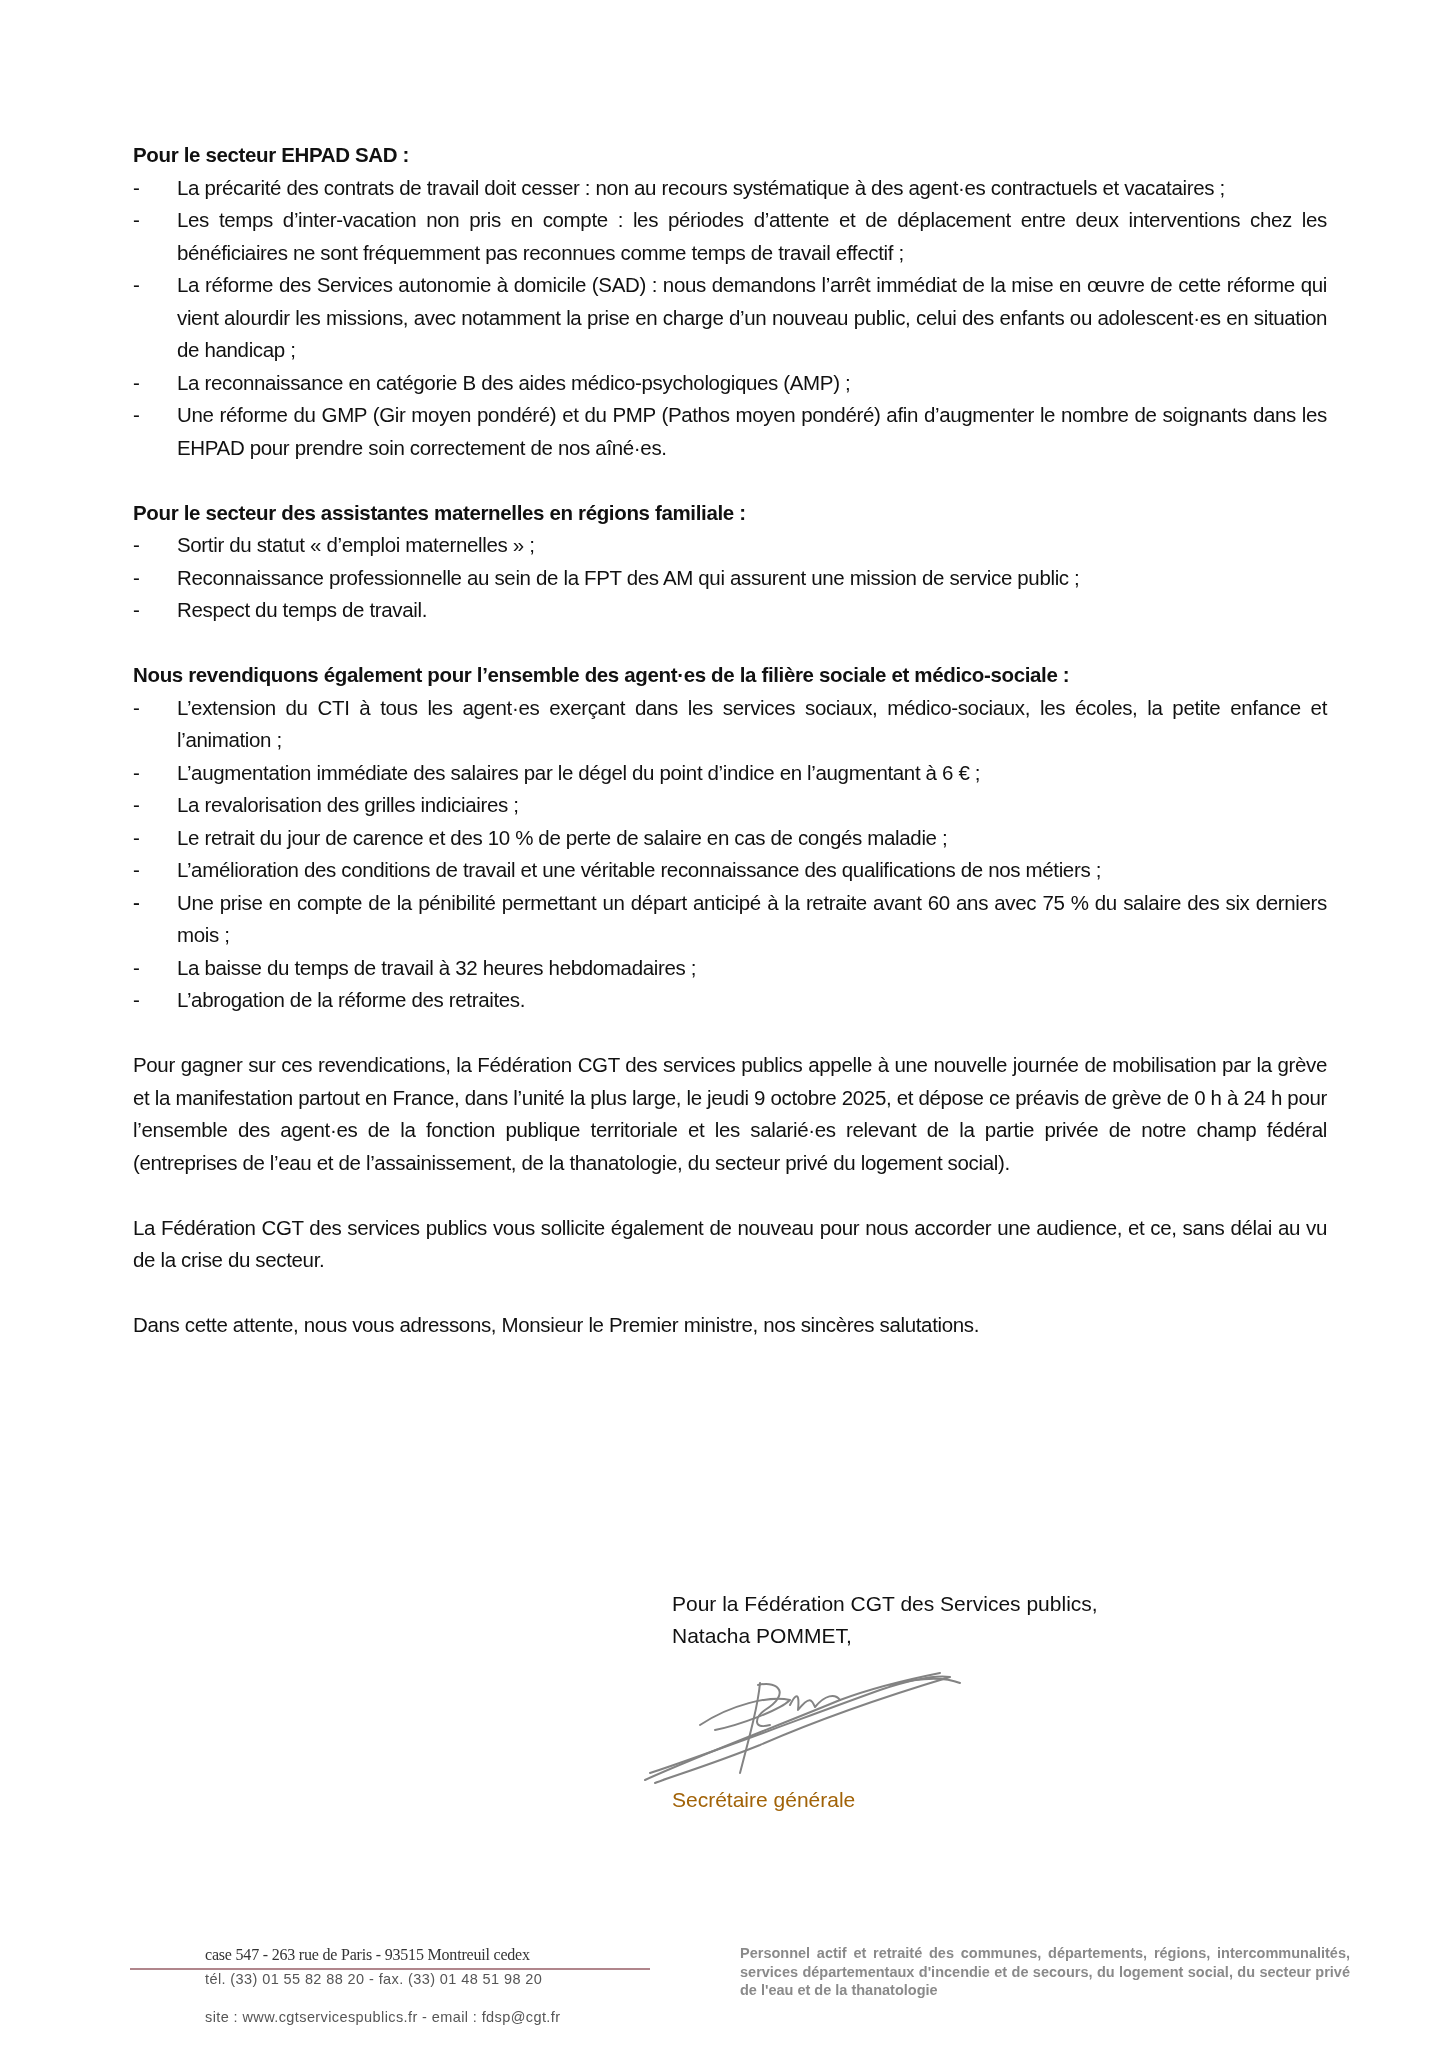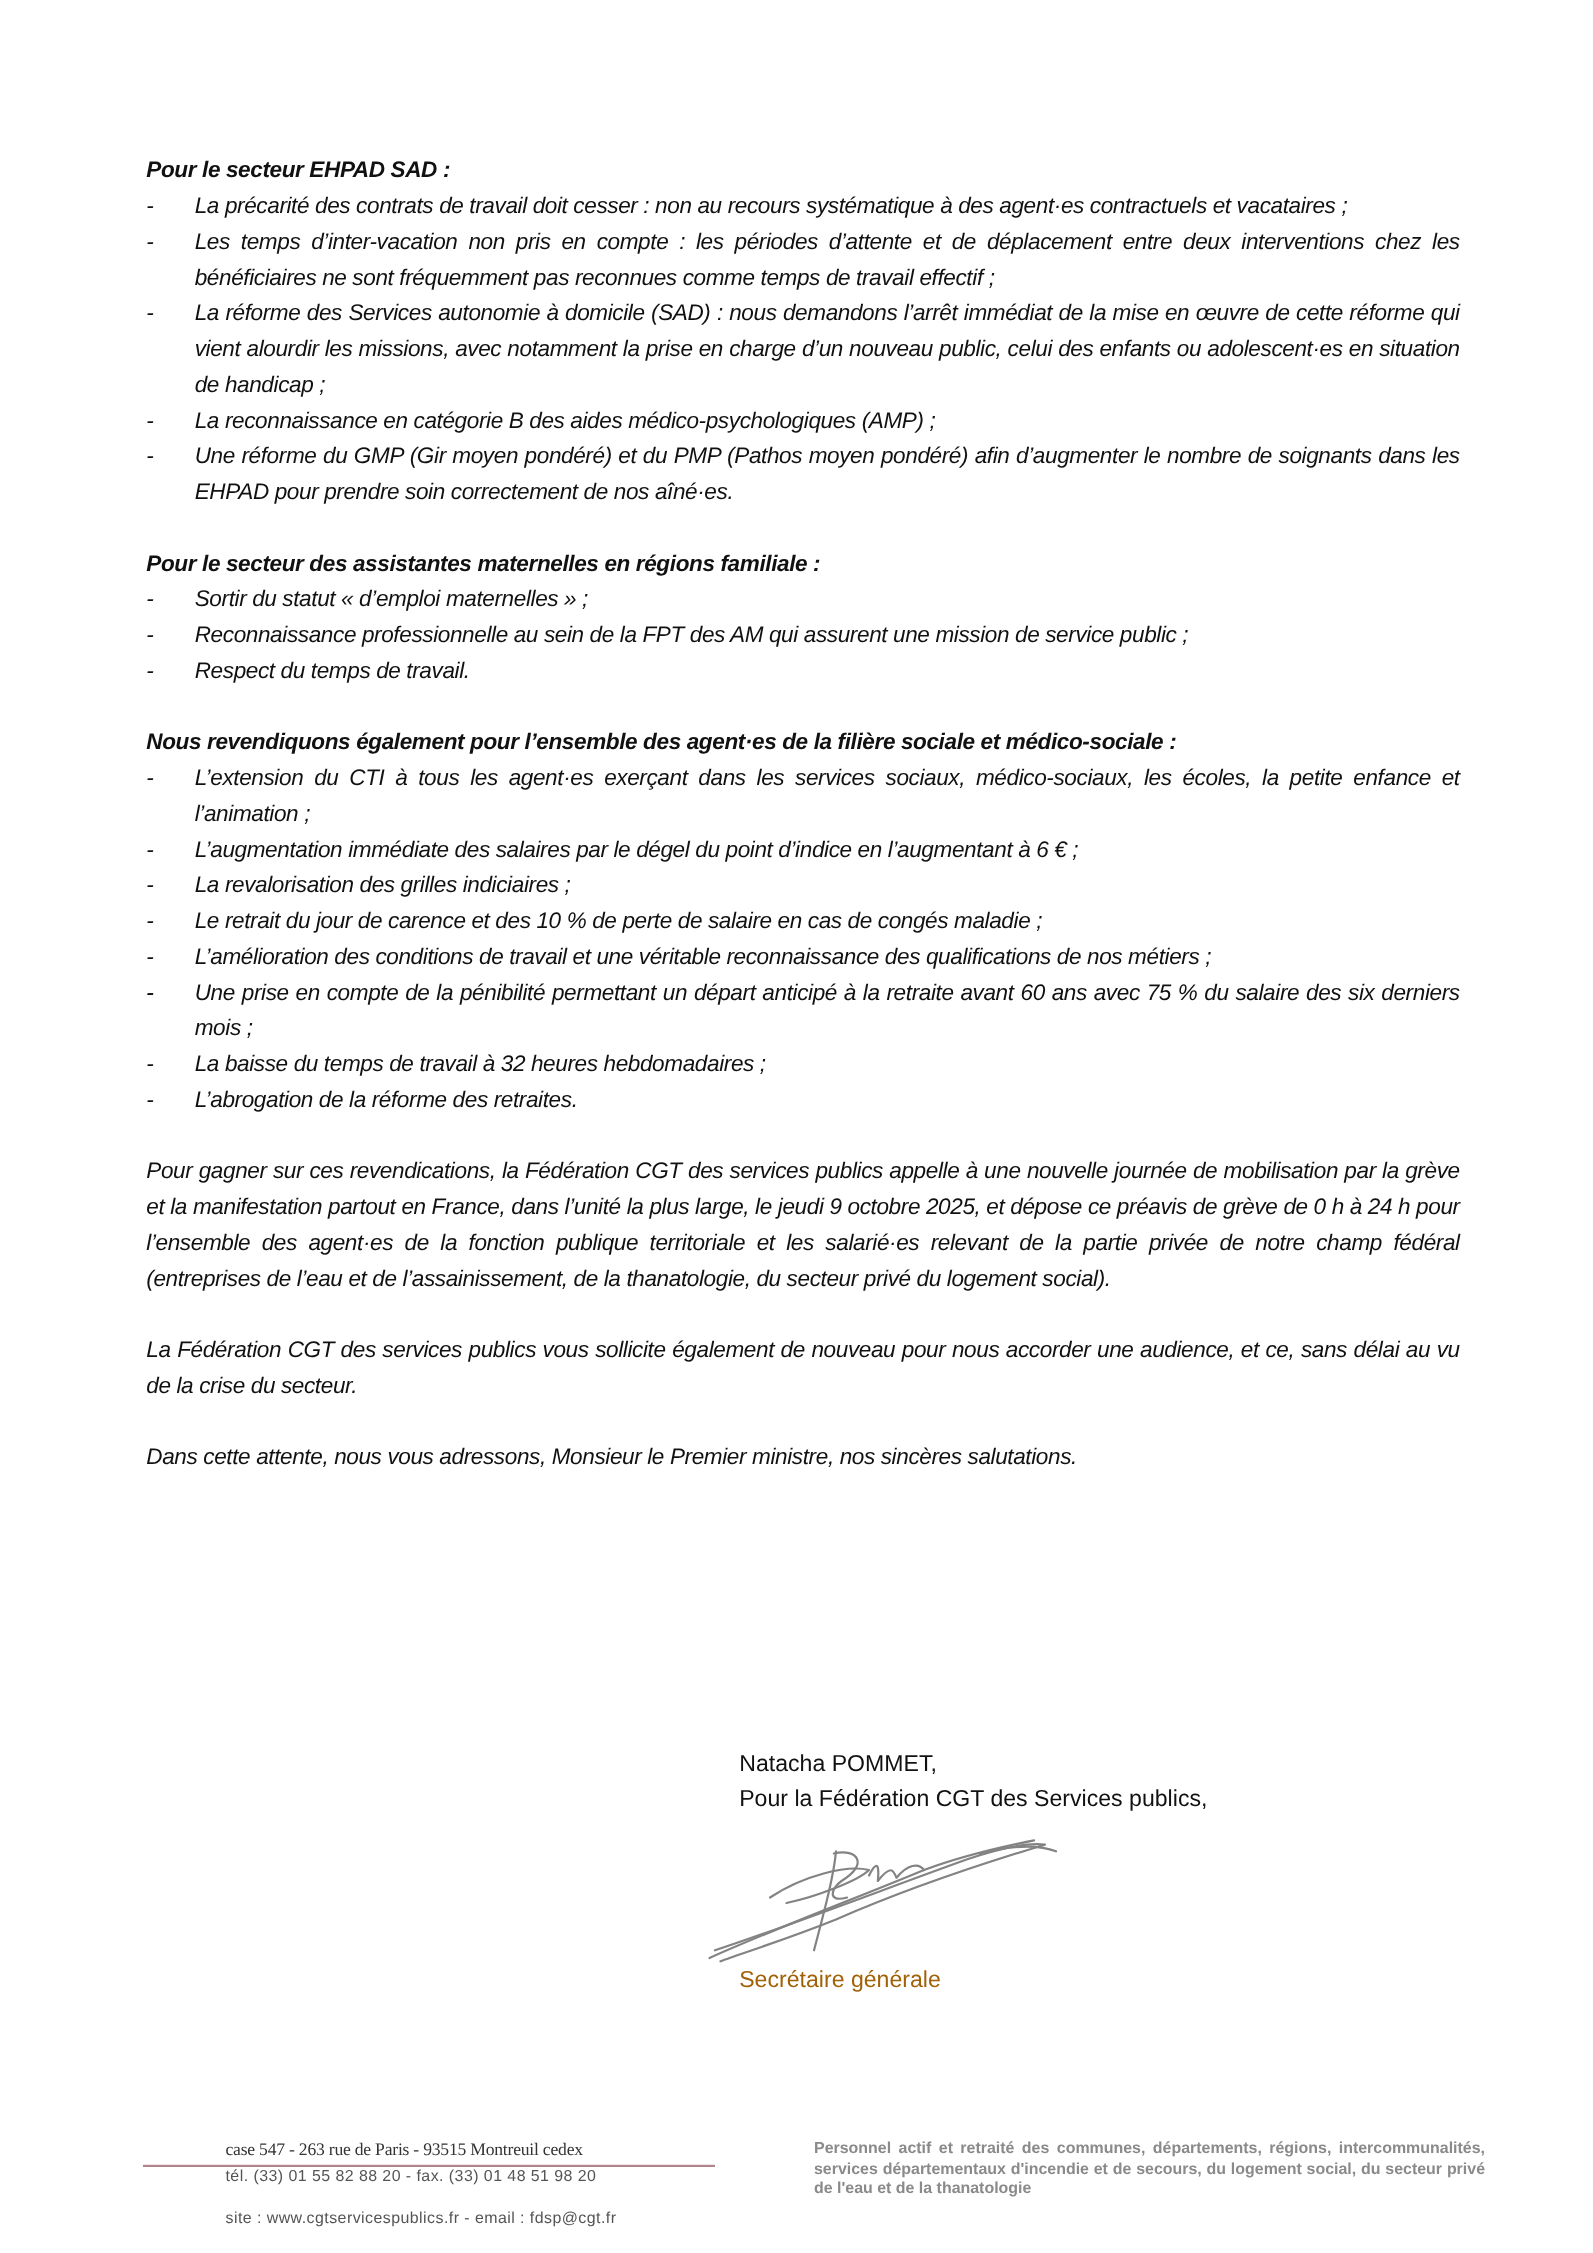--- a/index.html
+++ b/index.html
@@ -4,21 +4,21 @@
   <style>
     html, body { margin: 0; padding: 0; background: #ffffff; }
     body {
       width: 1448px; height: 2048px; position: relative; overflow: hidden;
       font-family: "Liberation Sans", sans-serif; color: #111111;
     }
     .page { position: absolute; left: 0; top: 0; width: 1448px; height: 2048px; }
     .body-text {
       position: absolute; left: 133px; width: 1194px;
       font-family: "Liberation Sans Narrow", "Liberation Sans", sans-serif;
-      font-size: 20.5px; line-height: 32.5px; letter-spacing: -0.35px; font-style: italic;
+      font-size: 20.5px; line-height: 32.5px; letter-spacing: -0.35px;
     }
     .section { margin: 0; }
     .section-heading { font-weight: bold; margin: 0; }
     ul.dash-list { list-style: none; margin: 0; padding: 0; }
     ul.dash-list li { position: relative; padding-left: 44px; text-align: justify; }
     ul.dash-list li .dash { position: absolute; left: 0; top: 0; }
     .gap { height: 32.5px; }
     p.para { margin: 0; text-align: justify; }
 
     .signature-block {
@@ -93,22 +93,22 @@
     <div class="gap"></div>
 
     <p class="para">Pour gagner sur ces revendications, la Fédération CGT des services publics appelle à une nouvelle journée de mobilisation par la grève et la manifestation partout en France, dans l’unité la plus large, le jeudi 9 octobre 2025, et dépose ce préavis de grève de 0 h à 24 h pour l’ensemble des agent·es de la fonction publique territoriale et les salarié·es relevant de la partie privée de notre champ fédéral (entreprises de l’eau et de l’assainissement, de la thanatologie, du secteur privé du logement social).</p>
     <div class="gap"></div>
     <p class="para">La Fédération CGT des services publics vous sollicite également de nouveau pour nous accorder une audience, et ce, sans délai au vu de la crise du secteur.</p>
     <div class="gap"></div>
     <p class="para">Dans cette attente, nous vous adressons, Monsieur le Premier ministre, nos sincères salutations.</p>
   </div>
 
   <div class="signature-block">
+    <div>Pour la Fédération CGT des Services publics,</div>
     <div>Natacha POMMET,</div>
-    <div>Pour la Fédération CGT des Services publics,</div>
   </div>
 
   <svg class="signature-img" viewBox="0 0 340 140">
     <g fill="none" stroke="#6e6e6e" stroke-width="2" stroke-linecap="round" stroke-linejoin="round" opacity="0.85">
       <path d="M5 125 C 60 100, 140 70, 200 45 C 240 30, 280 22, 300 18"></path>
       <path d="M10 118 C 80 95, 170 60, 240 35 C 270 25, 295 20, 310 22 C 290 28, 200 55, 120 90 C 70 110, 30 122, 15 128"></path>
       <path d="M60 70 C 90 50, 130 40, 150 45 C 140 55, 100 70, 75 75"></path>
       <path d="M120 28 C 118 50, 110 80, 100 118"></path>
       <path d="M118 30 C 140 25, 150 40, 125 55 C 115 62, 112 75, 130 70"></path>
       <path d="M150 50 C 155 40, 160 35, 158 55 C 170 40, 172 45, 175 52 C 185 40, 195 38, 200 45"></path>

